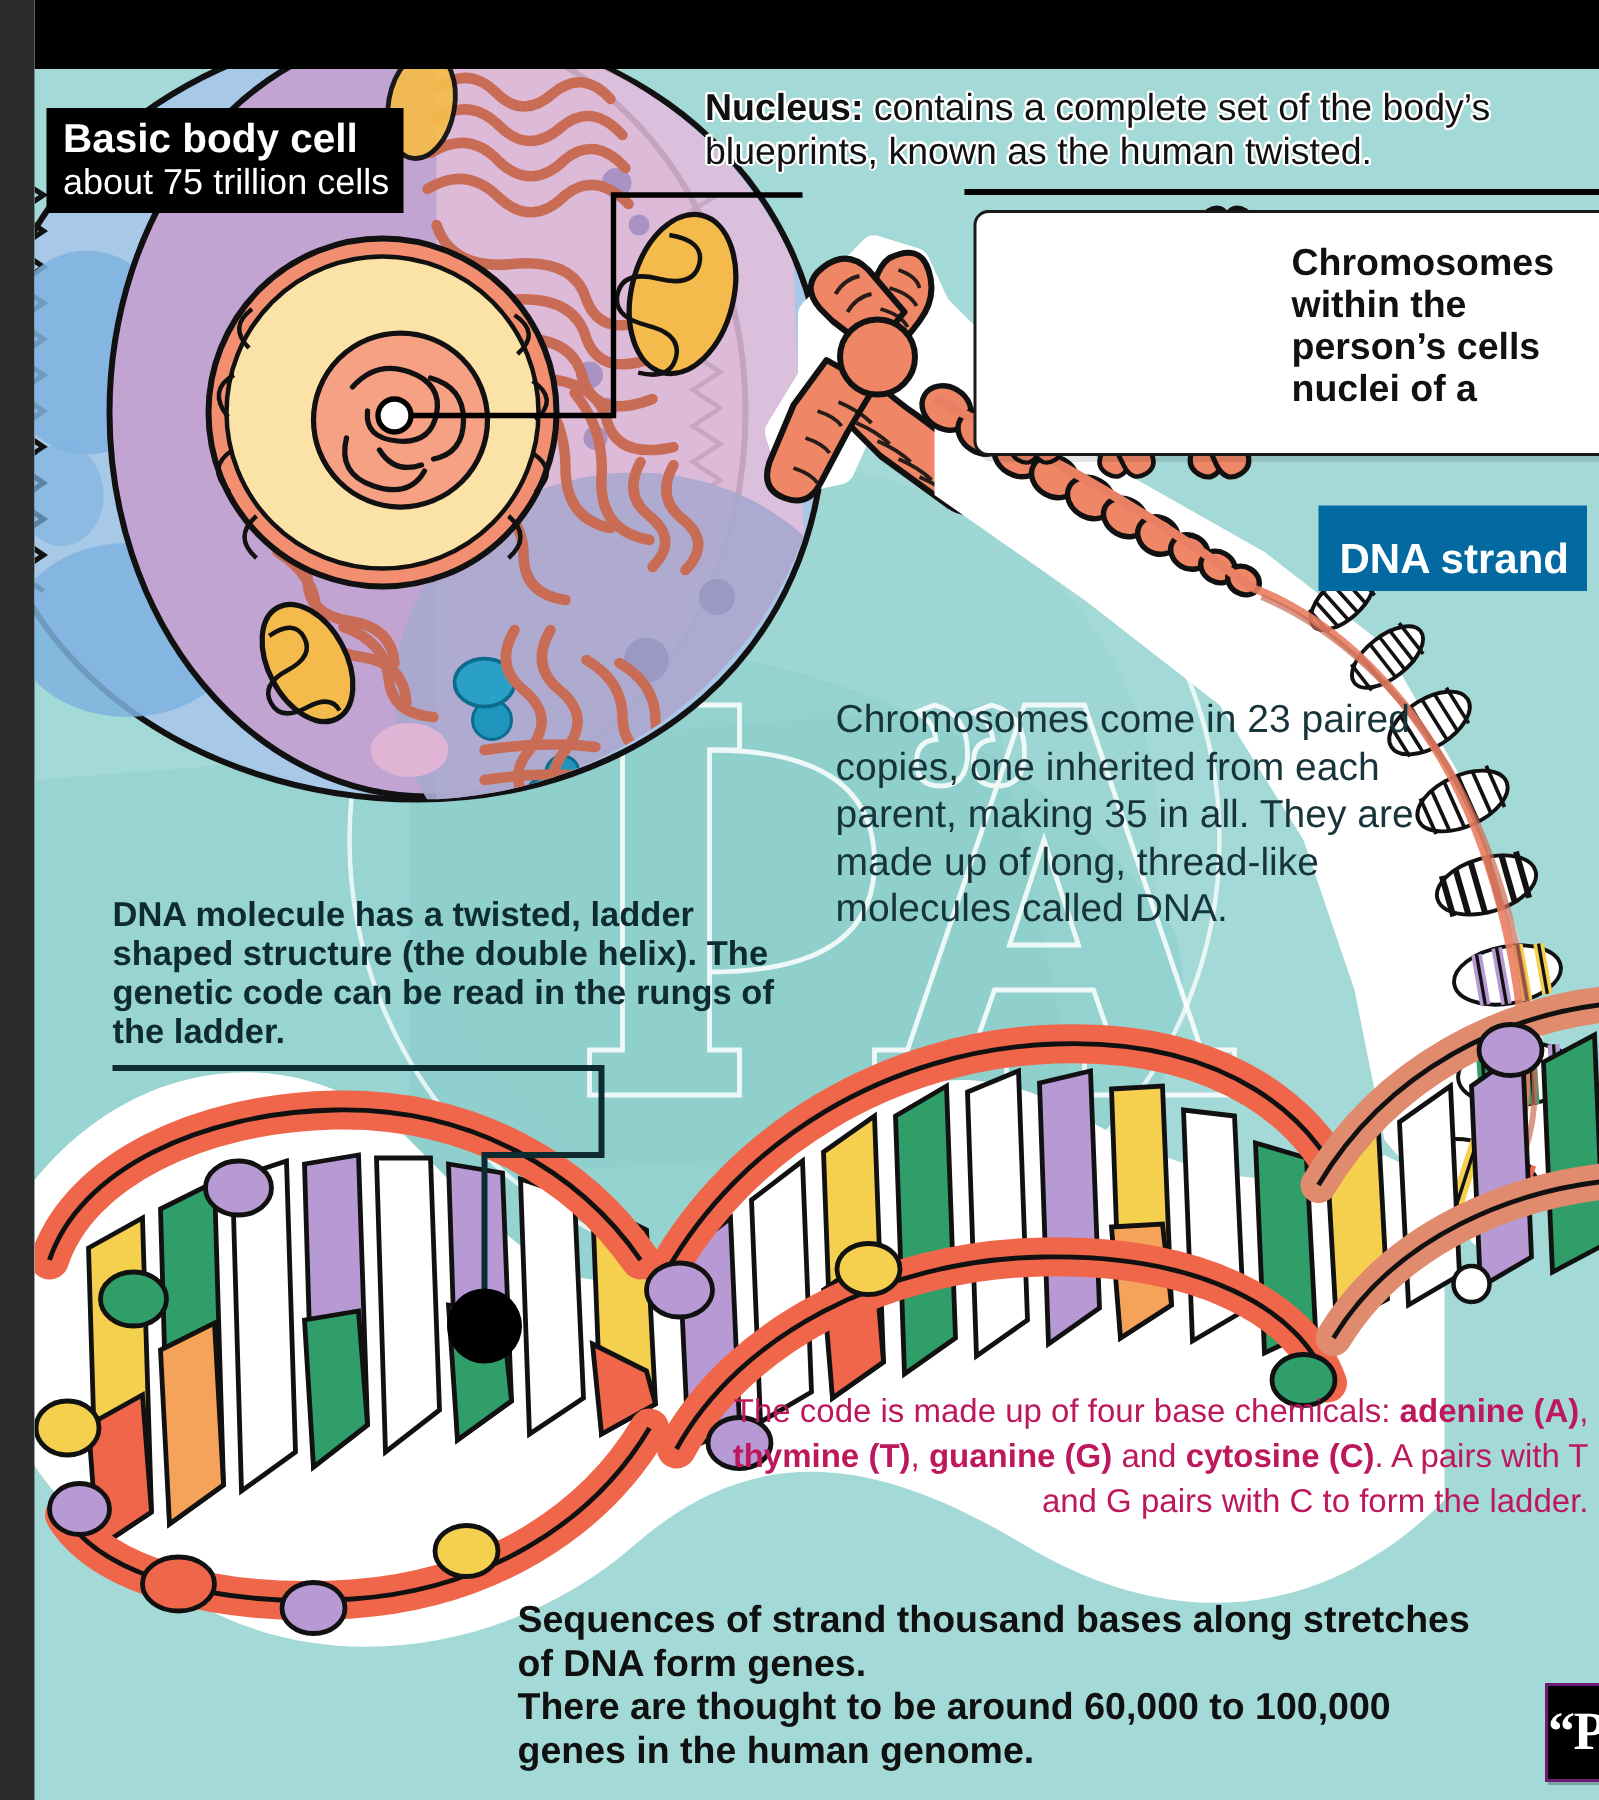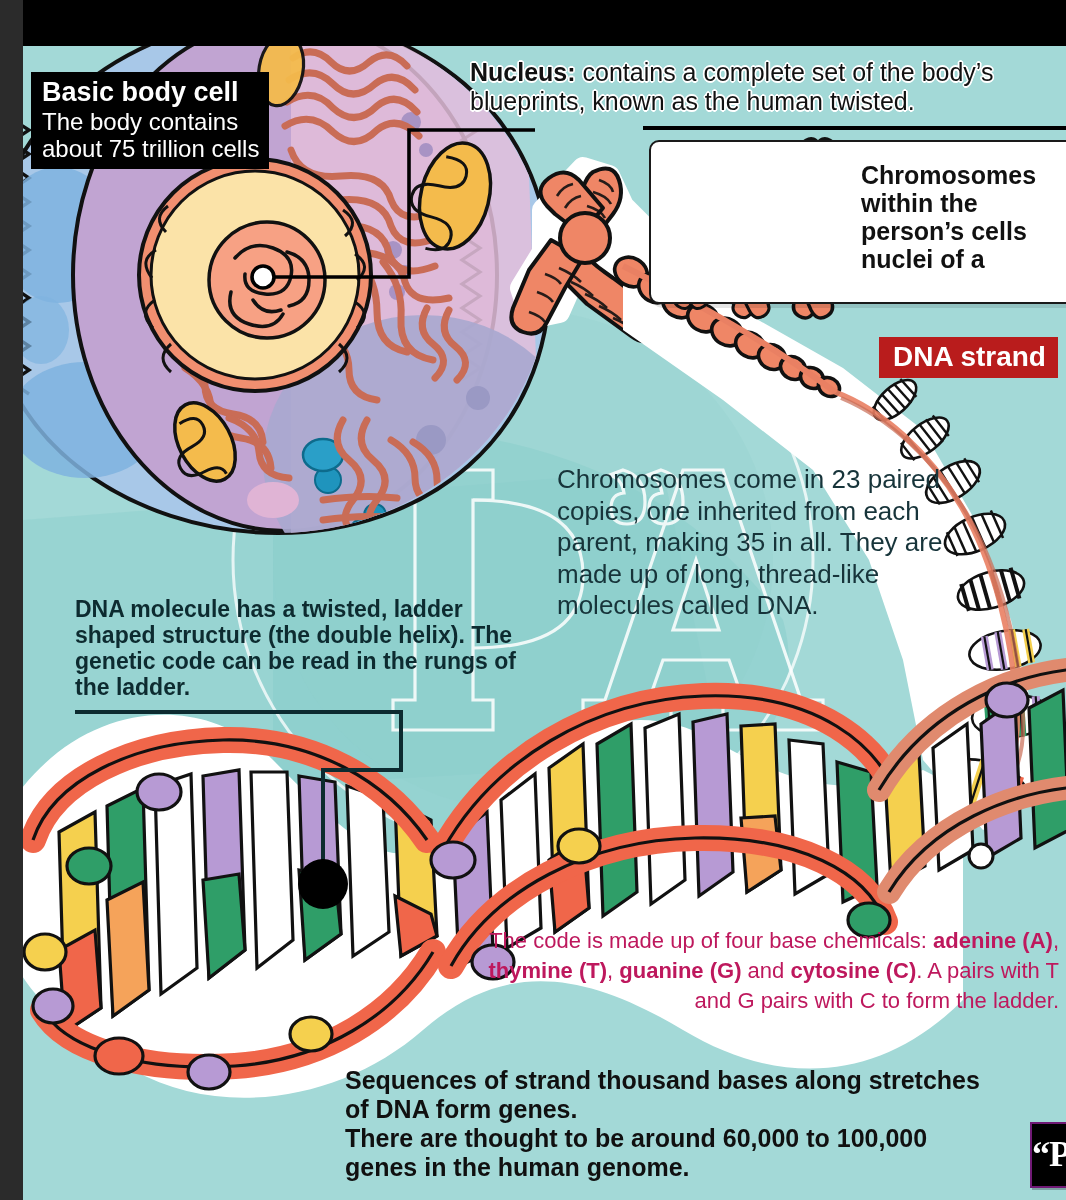--- a/index.html
+++ b/index.html
@@ -43,21 +43,21 @@
   }
   #chrom-box{
     left:626px;top:140px;width:424px;height:160px;background:#fff;border:2px solid #1a1a1a;
     border-radius:10px;z-index:45;box-shadow:3px 4px 0 rgba(0,0,0,.10);
   }
   #chrom-caption{
     position:absolute;left:838px;top:161px;width:212px;font-size:25px;font-weight:bold;
     line-height:28px;color:#111;z-index:47;
   }
   #dna-strand-label{
-    left:856px;top:337px;background:#b91c1c;color:#fff;padding:3px 12px 5px 14px;
+    left:856px;top:337px;background:#0369a1;color:#fff;padding:19px 12px 5px 14px;
     font-size:28px;font-weight:bold;line-height:33px;z-index:50;white-space:nowrap;
   }
   #chrom-para{
     left:534px;top:464px;width:400px;font-size:26px;line-height:31.5px;color:#17343a;z-index:42;
   }
   #dna-molecule-para{
     left:52px;top:596px;width:450px;font-size:23px;font-weight:bold;line-height:26px;
     color:#0d2b30;z-index:42;
   }
   #code-para{
@@ -547,21 +547,20 @@
         <circle cx="0" cy="0" r="9"></circle>
       </g>
     </g>
   </svg>
 
   <div id="header-bar"></div>
   <div id="header-title">The DNA Code</div>
 
   <div class="blk" id="cell-label">
     <div class="t1">Basic body cell</div>
-    <div class="t2">The body contains</div>
     <div class="t2">about 75 trillion cells</div>
   </div>
 
   <div class="blk" id="nucleus-text"><b>Nucleus:</b><span> contains a complete set of the body’s blueprints, known as the human twisted.</span></div>
   <div id="nucleus-rule"></div>
 
   <div class="blk" id="chrom-box"></div>
   <div id="chrom-caption">
     <div>Chromosomes</div>
     <div>within the</div>

